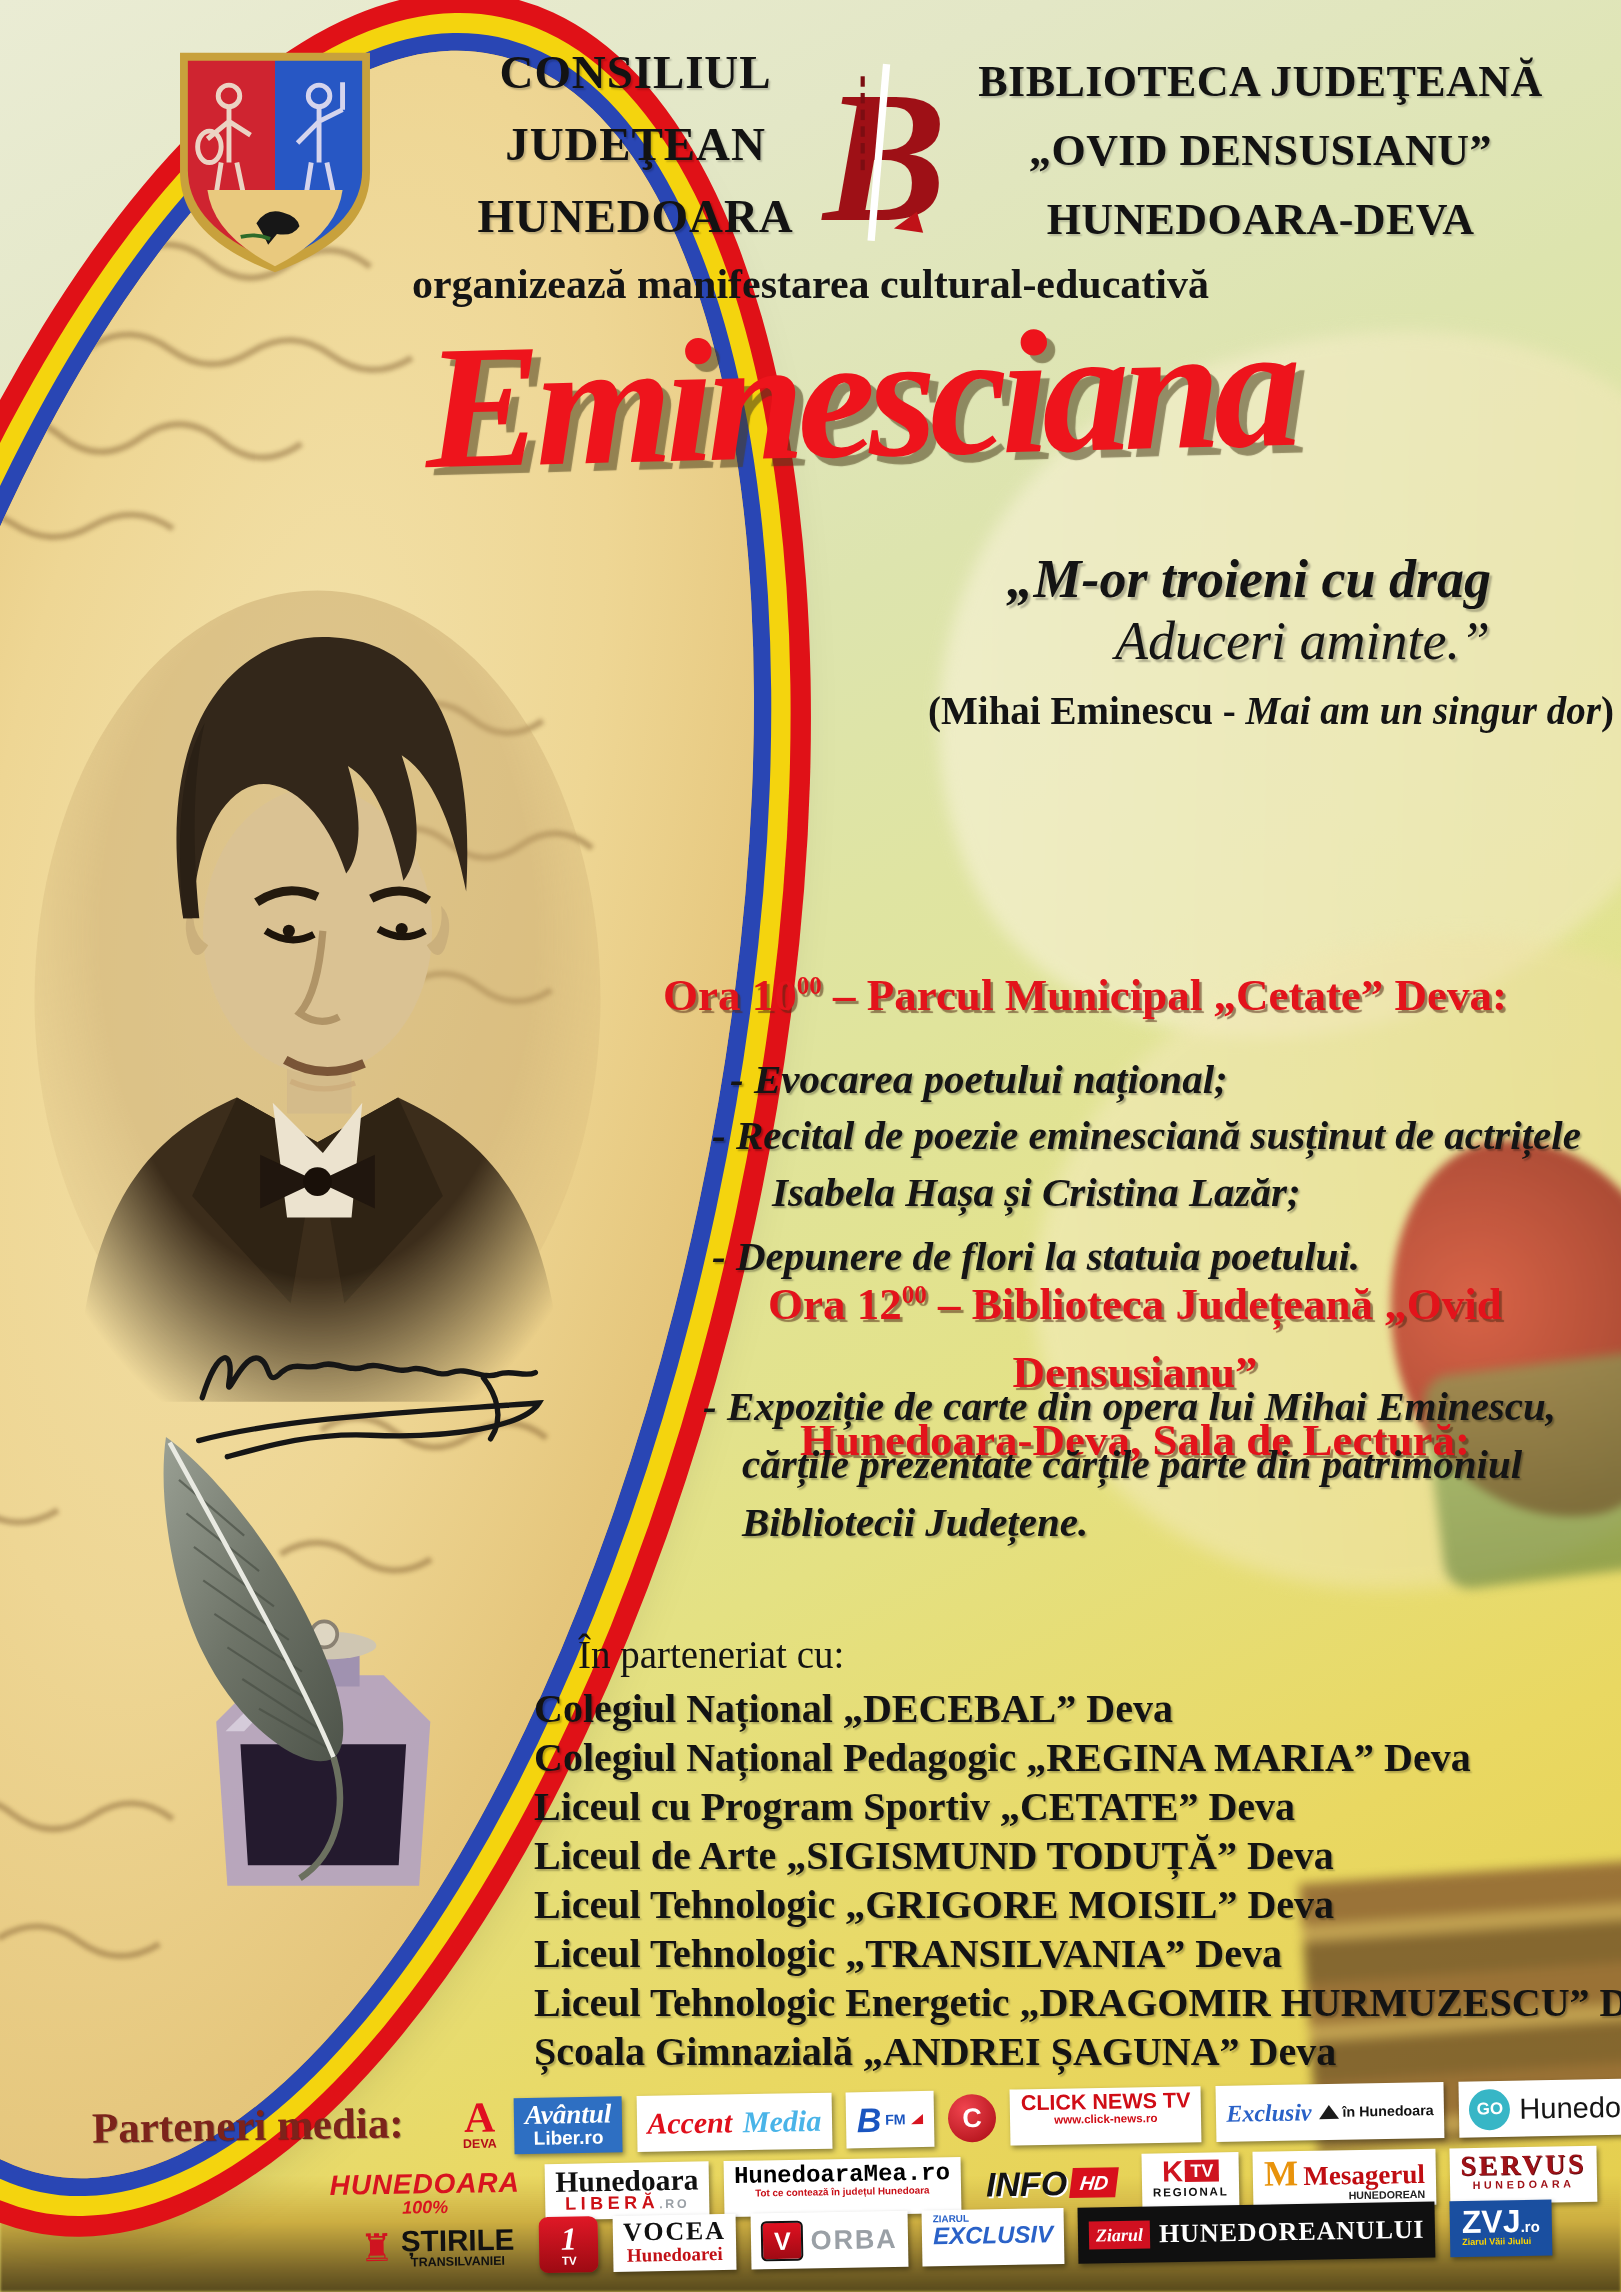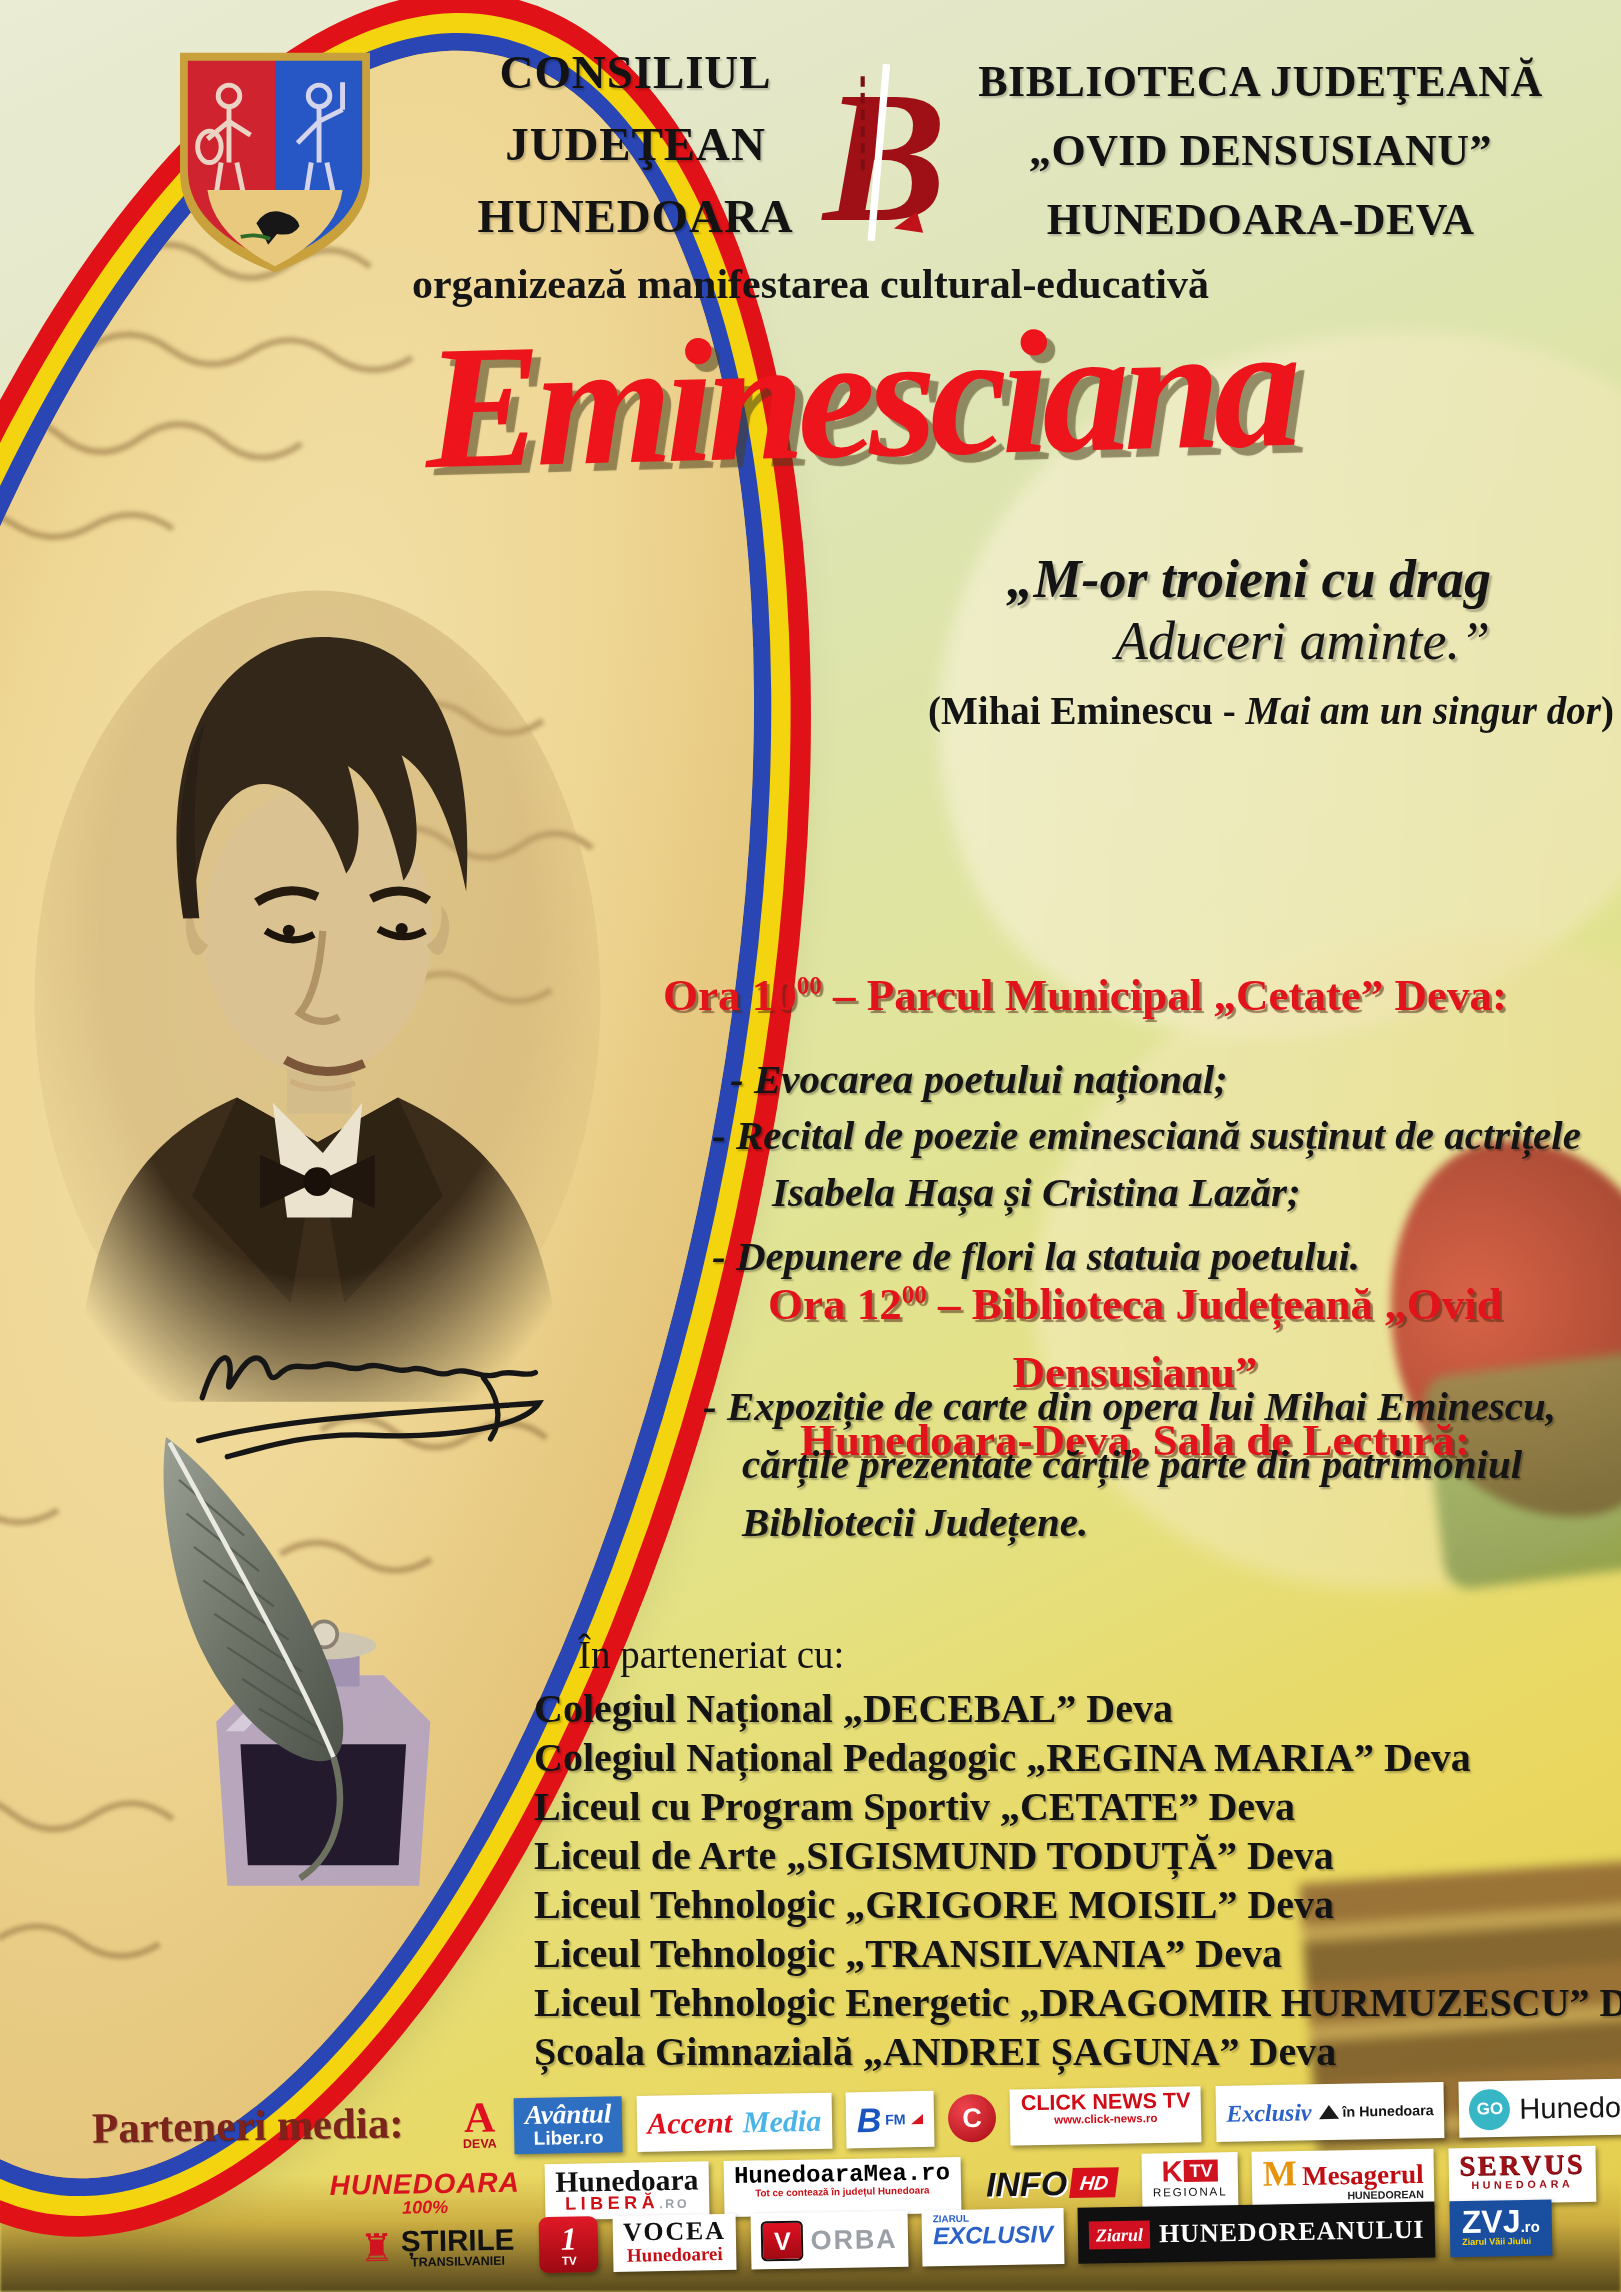--- a/index.html
+++ b/index.html
@@ -106,21 +106,21 @@
   .b-libera .l3{color:#9aa0a6;font-weight:bold;font-size:12.5px;letter-spacing:2.7px;}
   .b-mea{line-height:1;}
   .b-mea .l1{font-family:"Liberation Mono",monospace;font-weight:bold;font-size:24px;color:#000;}
   .b-mea .l2{color:#c81018;font-weight:bold;font-size:9.9px;}
   .b-info{background:transparent;box-shadow:none;}
   .b-info .l1{color:#141414;font-style:italic;font-weight:900;font-size:34px;text-shadow:1.8px 1.8px 0 #fff;}
   .b-info .l2{background:#d8101c;color:#fff;font-style:italic;font-weight:900;font-size:19.7px;padding:3.6px 9px;margin-left:3.6px;transform:skewX(-8deg);}
   .b-ktv .row{display:flex;align-items:center;gap:1.8px;}
   .b-ktv .l1{color:#cf1420;font-weight:900;font-size:29px;}
   .b-ktv .l1b{background:#cf1420;color:#fff;font-weight:900;font-size:18px;padding:1.8px 5.4px;}
-  .b-ktv .l2{color:#111;font-weight:400;font-size:11.6px;letter-spacing:1.8px;}
+  .b-ktv .l2{color:#111;font-weight:700;font-size:11.6px;letter-spacing:1.8px;}
   .b-mes .row{display:flex;align-items:baseline;}
   .b-mes .icon{color:#e8930c;font-family:"Liberation Serif",serif;font-weight:bold;font-size:36px;margin-right:5.4px;}
   .b-mes .l1{color:#c00d12;font-family:"Liberation Serif",serif;font-weight:bold;font-size:27px;}
   .b-mes .l2{color:#222;font-weight:bold;font-size:10.7px;align-self:flex-end;}
   .b-servus .l1{color:#a01218;font-family:"Liberation Serif",serif;font-weight:900;font-size:28px;letter-spacing:2.7px;text-shadow:0.9px 0.9px 0 #5e0a0e;}
   .b-servus .l2{color:#a01218;font-weight:bold;font-size:10.7px;letter-spacing:3.6px;}
   .b-stirile{background:transparent;box-shadow:none;}
   .b-stirile .icon{color:#cf1420;font-size:38px;line-height:1;margin-right:7.2px;font-family:"DejaVu Sans",sans-serif;}
   .b-stirile .l1{color:#111;font-weight:900;font-size:29.6px;}
   .b-stirile .l2{color:#111;font-weight:bold;font-size:12.5px;}

